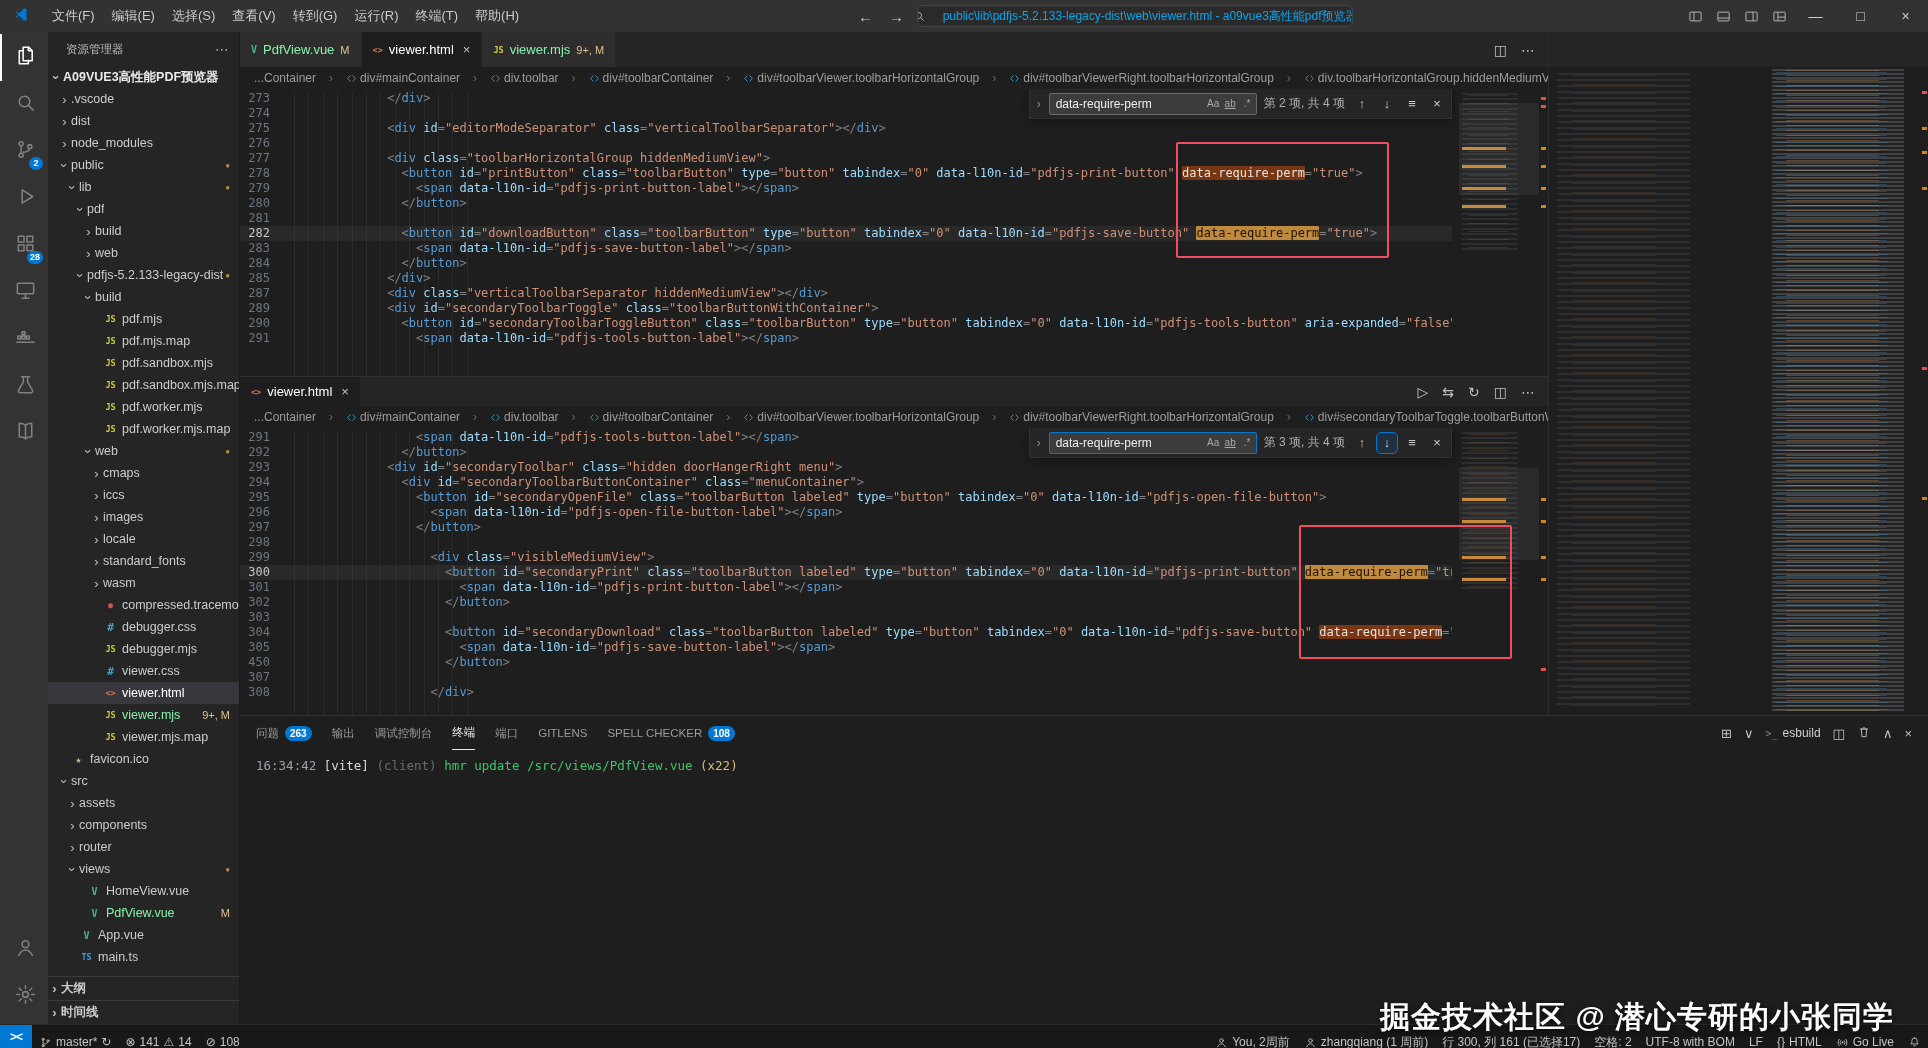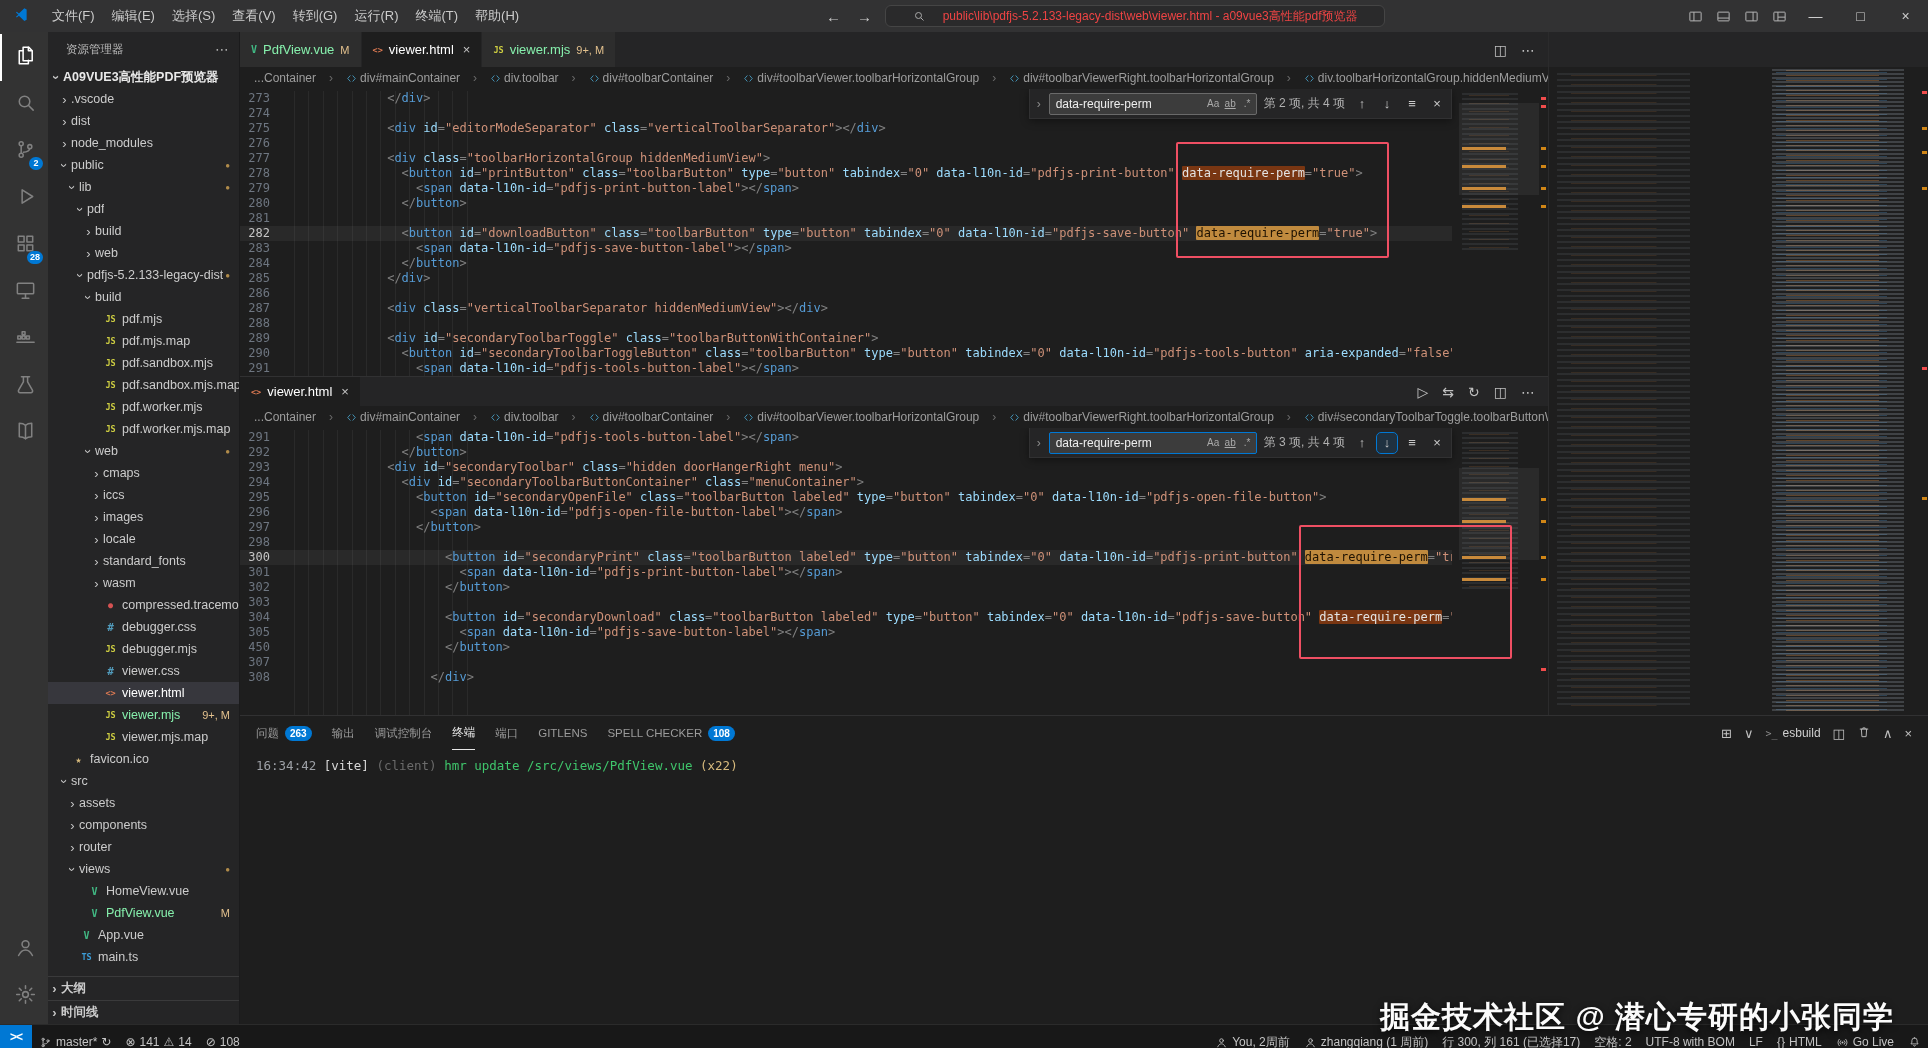--- a/index.html
+++ b/index.html
@@ -8,21 +8,21 @@
 [data-interactable="true"]{cursor:pointer}
 #app{width:1928px;height:1048px;display:flex;flex-direction:column;position:relative;background:#1e1e1e}
 
 .titlebar{flex:0 0 32px;height:32px;background:#323233;display:flex;align-items:center;font-size:13px}
 .logo{width:44px;display:flex;justify-content:center;align-items:center}
 .logo svg{width:17px;height:17px}
 .menus{display:flex;gap:1px}
 .mi{padding:3px 8px;border-radius:4px;color:#ccc;white-space:nowrap}
 .tb-center{flex:1;display:flex;align-items:center;justify-content:center;gap:10px;min-width:0}
 .navarrow{color:#ccc;font-size:15px;padding:0 3px}
-.cmdcenter{width:500px;height:22px;background:#2a2a2b;border:1px solid #454545;border-radius:6px;display:flex;align-items:center;justify-content:center;gap:18px;font-size:12px;color:#ef4444;overflow:hidden;white-space:nowrap}
+.cmdcenter{width:436px;height:22px;background:#2a2a2b;border:1px solid #454545;border-radius:6px;display:flex;align-items:center;justify-content:center;gap:18px;font-size:12px;color:#0ea5e9;overflow:hidden;white-space:nowrap}
 .cmdcenter svg{width:12px;height:12px;flex:0 0 12px}
 .tb-right{display:flex;align-items:center}
 .lay{width:28px;height:32px;display:flex;align-items:center;justify-content:center;color:#b5b5b5}
 .lay svg{width:15px;height:15px}
 .winbtn{width:45px;height:32px;display:flex;align-items:center;justify-content:center;color:#ccc;font-size:14px}
 
 .main{flex:1;display:flex;min-height:0}
 .activitybar{width:48px;background:#333333;display:flex;flex-direction:column;justify-content:space-between;padding:2px 0 4px}
 .ai{width:48px;height:47px;display:flex;align-items:center;justify-content:center;color:#818181;position:relative;border-left:2px solid transparent}
 .ai svg{width:23px;height:23px}
@@ -589,23 +589,21 @@
                 <div class="crow" data-interactable="true"><span class="ln" data-interactable="false">276</span><span class="ct" data-interactable="false"></span></div>
                 <div class="crow" data-interactable="true"><span class="ln" data-interactable="false">277</span><span class="ct" data-interactable="false">              <span class="pu">&lt;</span><span class="tg">div</span> <span class="at">class</span><span class="pu">=</span><span class="st">"toolbarHorizontalGroup hiddenMediumView"</span><span class="pu">&gt;</span></span></div>
                 <div class="crow" data-interactable="true"><span class="ln" data-interactable="false">278</span><span class="ct" data-interactable="false">                <span class="pu">&lt;</span><span class="tg">button</span> <span class="at">id</span><span class="pu">=</span><span class="st">"printButton"</span> <span class="at">class</span><span class="pu">=</span><span class="st">"toolbarButton"</span> <span class="at">type</span><span class="pu">=</span><span class="st">"button"</span> <span class="at">tabindex</span><span class="pu">=</span><span class="st">"0"</span> <span class="at">data-l10n-id</span><span class="pu">=</span><span class="st">"pdfjs-print-button"</span> <span class="at fmo" data-interactable="false">data-require-perm</span><span class="pu">=</span><span class="st">"true"</span><span class="pu">&gt;</span></span></div>
                 <div class="crow" data-interactable="true"><span class="ln" data-interactable="false">279</span><span class="ct" data-interactable="false">                  <span class="pu">&lt;</span><span class="tg">span</span> <span class="at">data-l10n-id</span><span class="pu">=</span><span class="st">"pdfjs-print-button-label"</span><span class="pu">&gt;</span><span class="pu">&lt;/</span><span class="tg">span</span><span class="pu">&gt;</span></span></div>
                 <div class="crow" data-interactable="true"><span class="ln" data-interactable="false">280</span><span class="ct" data-interactable="false">                <span class="pu">&lt;/</span><span class="tg">button</span><span class="pu">&gt;</span></span></div>
                 <div class="crow" data-interactable="true"><span class="ln" data-interactable="false">281</span><span class="ct" data-interactable="false"></span></div>
                 <div class="crow cur" data-interactable="true"><span class="ln" data-interactable="false">282</span><span class="ct" data-interactable="false">                <span class="pu">&lt;</span><span class="tg">button</span> <span class="at">id</span><span class="pu">=</span><span class="st">"downloadButton"</span> <span class="at">class</span><span class="pu">=</span><span class="st">"toolbarButton"</span> <span class="at">type</span><span class="pu">=</span><span class="st">"button"</span> <span class="at">tabindex</span><span class="pu">=</span><span class="st">"0"</span> <span class="at">data-l10n-id</span><span class="pu">=</span><span class="st">"pdfjs-save-button"</span> <span class="at fmc" data-interactable="false">data-require-perm</span><span class="pu">=</span><span class="st">"true"</span><span class="pu">&gt;</span></span></div>
                 <div class="crow" data-interactable="true"><span class="ln" data-interactable="false">283</span><span class="ct" data-interactable="false">                  <span class="pu">&lt;</span><span class="tg">span</span> <span class="at">data-l10n-id</span><span class="pu">=</span><span class="st">"pdfjs-save-button-label"</span><span class="pu">&gt;</span><span class="pu">&lt;/</span><span class="tg">span</span><span class="pu">&gt;</span></span></div>
                 <div class="crow" data-interactable="true"><span class="ln" data-interactable="false">284</span><span class="ct" data-interactable="false">                <span class="pu">&lt;/</span><span class="tg">button</span><span class="pu">&gt;</span></span></div>
                 <div class="crow" data-interactable="true"><span class="ln" data-interactable="false">285</span><span class="ct" data-interactable="false">              <span class="pu">&lt;/</span><span class="tg">div</span><span class="pu">&gt;</span></span></div>
-                <div class="crow" data-interactable="true"><span class="ln" data-interactable="false">286</span><span class="ct" data-interactable="false"></span></div>
                 <div class="crow" data-interactable="true"><span class="ln" data-interactable="false">287</span><span class="ct" data-interactable="false">              <span class="pu">&lt;</span><span class="tg">div</span> <span class="at">class</span><span class="pu">=</span><span class="st">"verticalToolbarSeparator hiddenMediumView"</span><span class="pu">&gt;</span><span class="pu">&lt;/</span><span class="tg">div</span><span class="pu">&gt;</span></span></div>
-                <div class="crow" data-interactable="true"><span class="ln" data-interactable="false">288</span><span class="ct" data-interactable="false"></span></div>
                 <div class="crow" data-interactable="true"><span class="ln" data-interactable="false">289</span><span class="ct" data-interactable="false">              <span class="pu">&lt;</span><span class="tg">div</span> <span class="at">id</span><span class="pu">=</span><span class="st">"secondaryToolbarToggle"</span> <span class="at">class</span><span class="pu">=</span><span class="st">"toolbarButtonWithContainer"</span><span class="pu">&gt;</span></span></div>
                 <div class="crow" data-interactable="true"><span class="ln" data-interactable="false">290</span><span class="ct" data-interactable="false">                <span class="pu">&lt;</span><span class="tg">button</span> <span class="at">id</span><span class="pu">=</span><span class="st">"secondaryToolbarToggleButton"</span> <span class="at">class</span><span class="pu">=</span><span class="st">"toolbarButton"</span> <span class="at">type</span><span class="pu">=</span><span class="st">"button"</span> <span class="at">tabindex</span><span class="pu">=</span><span class="st">"0"</span> <span class="at">data-l10n-id</span><span class="pu">=</span><span class="st">"pdfjs-tools-button"</span> <span class="at">aria-expanded</span><span class="pu">=</span><span class="st">"false"</span> </span></div>
                 <div class="crow" data-interactable="true"><span class="ln" data-interactable="false">291</span><span class="ct" data-interactable="false">                  <span class="pu">&lt;</span><span class="tg">span</span> <span class="at">data-l10n-id</span><span class="pu">=</span><span class="st">"pdfjs-tools-button-label"</span><span class="pu">&gt;</span><span class="pu">&lt;/</span><span class="tg">span</span><span class="pu">&gt;</span></span></div>
               </div>
             <div class="minimap" data-interactable="true">
               <div class="mslider" data-interactable="true"></div>
               <div class="mmark" style="top:58px"></div>
                 <div class="mmark" style="top:76px"></div>
               <div class="mmark" style="top:98px"></div>
                 <div class="mmark" style="top:116px"></div>
@@ -730,20 +728,21 @@
             <div class="iguides" data-interactable="false"></div>
             <div id="code2" class="code" data-interactable="true">
                 <div class="crow" data-interactable="true"><span class="ln" data-interactable="false">291</span><span class="ct" data-interactable="false">                  <span class="pu">&lt;</span><span class="tg">span</span> <span class="at">data-l10n-id</span><span class="pu">=</span><span class="st">"pdfjs-tools-button-label"</span><span class="pu">&gt;</span><span class="pu">&lt;/</span><span class="tg">span</span><span class="pu">&gt;</span></span></div>
                 <div class="crow" data-interactable="true"><span class="ln" data-interactable="false">292</span><span class="ct" data-interactable="false">                <span class="pu">&lt;/</span><span class="tg">button</span><span class="pu">&gt;</span></span></div>
                 <div class="crow" data-interactable="true"><span class="ln" data-interactable="false">293</span><span class="ct" data-interactable="false">              <span class="pu">&lt;</span><span class="tg">div</span> <span class="at">id</span><span class="pu">=</span><span class="st">"secondaryToolbar"</span> <span class="at">class</span><span class="pu">=</span><span class="st">"hidden doorHangerRight menu"</span><span class="pu">&gt;</span></span></div>
                 <div class="crow" data-interactable="true"><span class="ln" data-interactable="false">294</span><span class="ct" data-interactable="false">                <span class="pu">&lt;</span><span class="tg">div</span> <span class="at">id</span><span class="pu">=</span><span class="st">"secondaryToolbarButtonContainer"</span> <span class="at">class</span><span class="pu">=</span><span class="st">"menuContainer"</span><span class="pu">&gt;</span></span></div>
                 <div class="crow" data-interactable="true"><span class="ln" data-interactable="false">295</span><span class="ct" data-interactable="false">                  <span class="pu">&lt;</span><span class="tg">button</span> <span class="at">id</span><span class="pu">=</span><span class="st">"secondaryOpenFile"</span> <span class="at">class</span><span class="pu">=</span><span class="st">"toolbarButton labeled"</span> <span class="at">type</span><span class="pu">=</span><span class="st">"button"</span> <span class="at">tabindex</span><span class="pu">=</span><span class="st">"0"</span> <span class="at">data-l10n-id</span><span class="pu">=</span><span class="st">"pdfjs-open-file-button"</span><span class="pu">&gt;</span></span></div>
                 <div class="crow" data-interactable="true"><span class="ln" data-interactable="false">296</span><span class="ct" data-interactable="false">                    <span class="pu">&lt;</span><span class="tg">span</span> <span class="at">data-l10n-id</span><span class="pu">=</span><span class="st">"pdfjs-open-file-button-label"</span><span class="pu">&gt;</span><span class="pu">&lt;/</span><span class="tg">span</span><span class="pu">&gt;</span></span></div>
                 <div class="crow" data-interactable="true"><span class="ln" data-interactable="false">297</span><span class="ct" data-interactable="false">                  <span class="pu">&lt;/</span><span class="tg">button</span><span class="pu">&gt;</span></span></div>
                 <div class="crow" data-interactable="true"><span class="ln" data-interactable="false">298</span><span class="ct" data-interactable="false"></span></div>
+                <div class="crow" data-interactable="true"><span class="ln" data-interactable="false">299</span><span class="ct" data-interactable="false">                    <span class="pu">&lt;</span><span class="tg">div</span> <span class="at">class</span><span class="pu">=</span><span class="st">"visibleMediumView"</span><span class="pu">&gt;</span></span></div>
                 <div class="crow cur" data-interactable="true"><span class="ln" data-interactable="false">300</span><span class="ct" data-interactable="false">                      <span class="pu">&lt;</span><span class="tg">button</span> <span class="at">id</span><span class="pu">=</span><span class="st">"secondaryPrint"</span> <span class="at">class</span><span class="pu">=</span><span class="st">"toolbarButton labeled"</span> <span class="at">type</span><span class="pu">=</span><span class="st">"button"</span> <span class="at">tabindex</span><span class="pu">=</span><span class="st">"0"</span> <span class="at">data-l10n-id</span><span class="pu">=</span><span class="st">"pdfjs-print-button"</span> <span class="at fmc" data-interactable="false">data-require-perm</span><span class="pu">=</span><span class="st">"true"</span></span></div>
                 <div class="crow" data-interactable="true"><span class="ln" data-interactable="false">301</span><span class="ct" data-interactable="false">                        <span class="pu">&lt;</span><span class="tg">span</span> <span class="at">data-l10n-id</span><span class="pu">=</span><span class="st">"pdfjs-print-button-label"</span><span class="pu">&gt;</span><span class="pu">&lt;/</span><span class="tg">span</span><span class="pu">&gt;</span></span></div>
                 <div class="crow" data-interactable="true"><span class="ln" data-interactable="false">302</span><span class="ct" data-interactable="false">                      <span class="pu">&lt;/</span><span class="tg">button</span><span class="pu">&gt;</span></span></div>
                 <div class="crow" data-interactable="true"><span class="ln" data-interactable="false">303</span><span class="ct" data-interactable="false"></span></div>
                 <div class="crow" data-interactable="true"><span class="ln" data-interactable="false">304</span><span class="ct" data-interactable="false">                      <span class="pu">&lt;</span><span class="tg">button</span> <span class="at">id</span><span class="pu">=</span><span class="st">"secondaryDownload"</span> <span class="at">class</span><span class="pu">=</span><span class="st">"toolbarButton labeled"</span> <span class="at">type</span><span class="pu">=</span><span class="st">"button"</span> <span class="at">tabindex</span><span class="pu">=</span><span class="st">"0"</span> <span class="at">data-l10n-id</span><span class="pu">=</span><span class="st">"pdfjs-save-button"</span> <span class="at fmo" data-interactable="false">data-require-perm</span><span class="pu">=</span><span class="st">"true"</span></span></div>
                 <div class="crow" data-interactable="true"><span class="ln" data-interactable="false">305</span><span class="ct" data-interactable="false">                        <span class="pu">&lt;</span><span class="tg">span</span> <span class="at">data-l10n-id</span><span class="pu">=</span><span class="st">"pdfjs-save-button-label"</span><span class="pu">&gt;</span><span class="pu">&lt;/</span><span class="tg">span</span><span class="pu">&gt;</span></span></div>
                 <div class="crow" data-interactable="true"><span class="ln" data-interactable="false">450</span><span class="ct" data-interactable="false">                      <span class="pu">&lt;/</span><span class="tg">button</span><span class="pu">&gt;</span></span></div>
                 <div class="crow" data-interactable="true"><span class="ln" data-interactable="false">307</span><span class="ct" data-interactable="false"></span></div>
                 <div class="crow" data-interactable="true"><span class="ln" data-interactable="false">308</span><span class="ct" data-interactable="false">                    <span class="pu">&lt;/</span><span class="tg">div</span><span class="pu">&gt;</span></span></div>
               </div>

